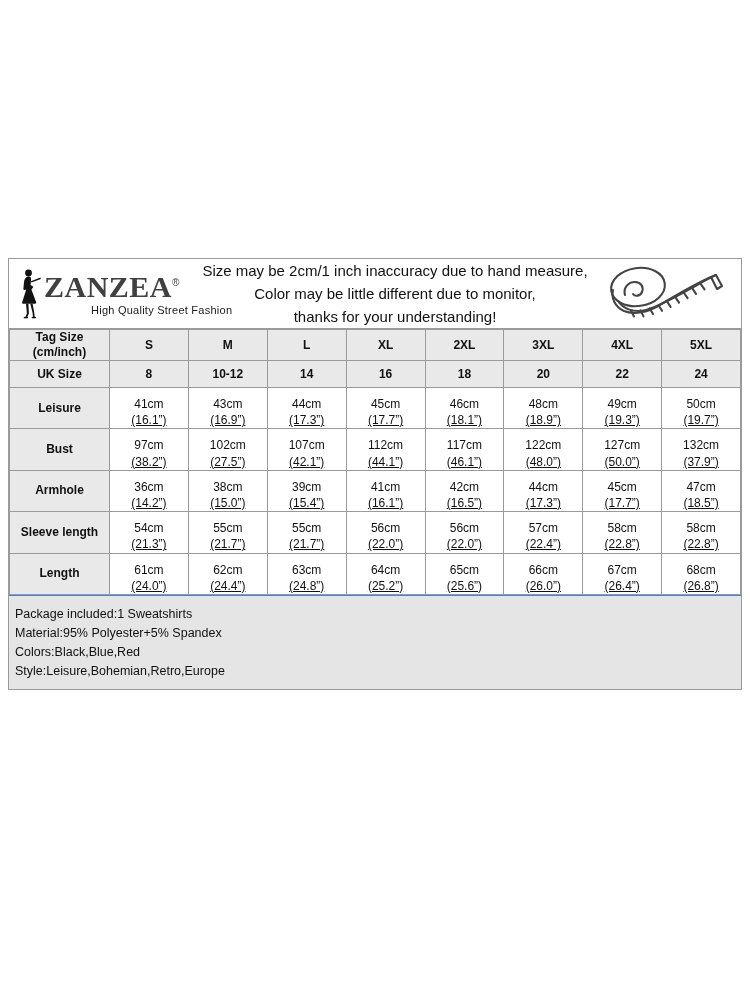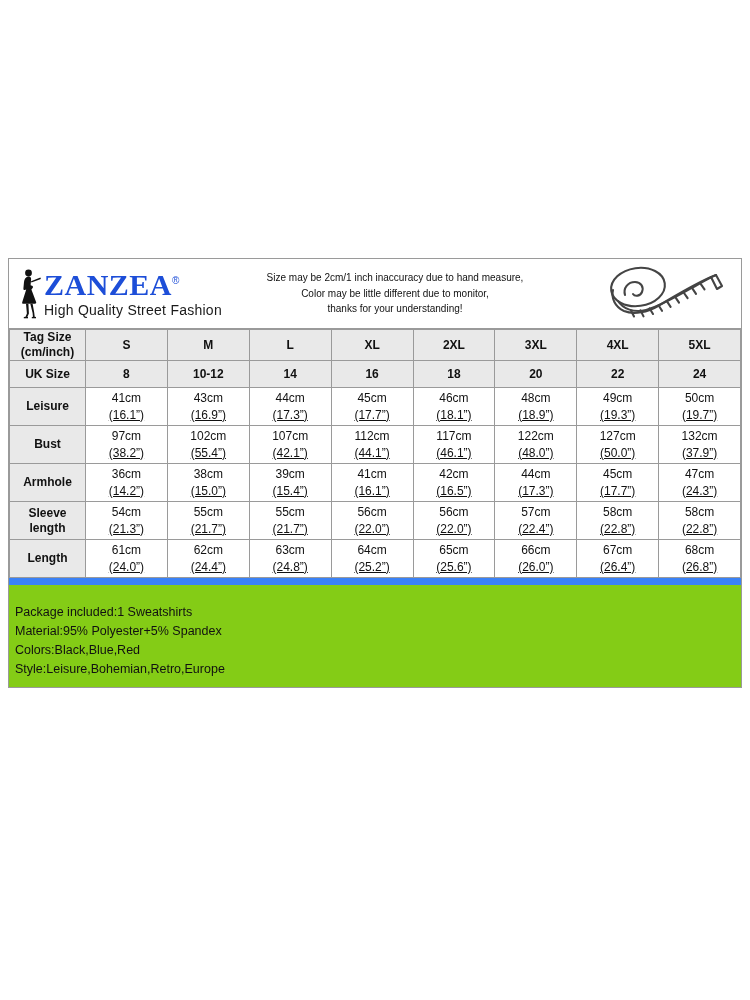--- a/index.html
+++ b/index.html
@@ -41,42 +41,43 @@
     height: 100%;
   }
   .brand-mark { flex: 0 0 28px; height: 52px; position: relative; }
   .brand-text { display: flex; flex-direction: column; justify-content: center; margin-left: 1px; }
   .brand-name {
     font-family: "Liberation Serif", serif;
     font-size: 30px;
     font-weight: bold;
     letter-spacing: 0.5px;
     line-height: 1;
-    color: #1d4ed8;
+    color: #404040;
     position: relative;
     white-space: nowrap;
   }
   .brand-reg {
     font-size: 10px;
     vertical-align: super;
     font-weight: normal;
     font-family: "Liberation Sans", sans-serif;
   }
   .brand-tag {
-    font-size: 14px;
+    font-size: 11px;
     letter-spacing: 0.25px;
     color: #1a1a1a;
     margin-top: 2px;
     white-space: nowrap;
     text-align: center;
+    margin-left: 47px;
   }
   .notice {
     flex: 1 1 auto;
     text-align: center;
-    font-size: 10px;
+    font-size: 15px;
     color: #111;
     line-height: 1.55;
     font-weight: 500;
   }
   .notice div { white-space: nowrap; }
   .tape {
     flex: 0 0 150px;
     display: flex;
     align-items: center;
     justify-content: center;
@@ -90,36 +91,36 @@
   }
   table.size-table td {
     border: 1px solid #9a9a9a;
     text-align: center;
     vertical-align: middle;
     font-size: 12px;
     color: #111;
     padding: 0;
   }
   td.rowlabel {
-    width: 76px;
+    width: 100px;
     background: #e9e9e9;
     font-weight: bold;
     font-size: 12.5px;
     line-height: 1.25;
     padding: 4px 2px;
   }
   tr.size-row td { background: #e9e9e9; font-weight: bold; height: 27px; }
   tr.meas-row td.val { background: #ffffff; height: 38px; line-height: 1.35; }
-  .cm { display: block; }
+  .cm { display: block; margin-top: 8px; }
   .inch { display: block; text-decoration: underline; }
   
   .footer {
-    border-top: 7px solid #3b82f6;
-    padding: 18px 6px 8px 6px;
-    background: #84cc16;
+    border-top: 1px solid #3b82f6;
+    padding: 9px 6px 8px 6px;
+    background: #e5e5e5;
   }
   .footer div {
     font-size: 12.5px;
     color: #111;
     line-height: 1.52;
     white-space: nowrap;
   }
 </style>
 </head>
 <body>
@@ -248,21 +249,21 @@
             </td>
           </tr>
           <tr class="meas-row">
             <td class="rowlabel">Bust</td>
             <td class="val">
               <span class="cm">97cm</span>
               <span class="inch">(38.2”)</span>
             </td>
             <td class="val">
               <span class="cm">102cm</span>
-              <span class="inch">(55.4”)</span>
+              <span class="inch">(27.5”)</span>
             </td>
             <td class="val">
               <span class="cm">107cm</span>
               <span class="inch">(42.1”)</span>
             </td>
             <td class="val">
               <span class="cm">112cm</span>
               <span class="inch">(44.1”)</span>
             </td>
             <td class="val">
@@ -307,21 +308,21 @@
             <td class="val">
               <span class="cm">44cm</span>
               <span class="inch">(17.3”)</span>
             </td>
             <td class="val">
               <span class="cm">45cm</span>
               <span class="inch">(17.7”)</span>
             </td>
             <td class="val">
               <span class="cm">47cm</span>
-              <span class="inch">(24.3”)</span>
+              <span class="inch">(18.5”)</span>
             </td>
           </tr>
           <tr class="meas-row">
             <td class="rowlabel">Sleeve length</td>
             <td class="val">
               <span class="cm">54cm</span>
               <span class="inch">(21.3”)</span>
             </td>
             <td class="val">
               <span class="cm">55cm</span>

